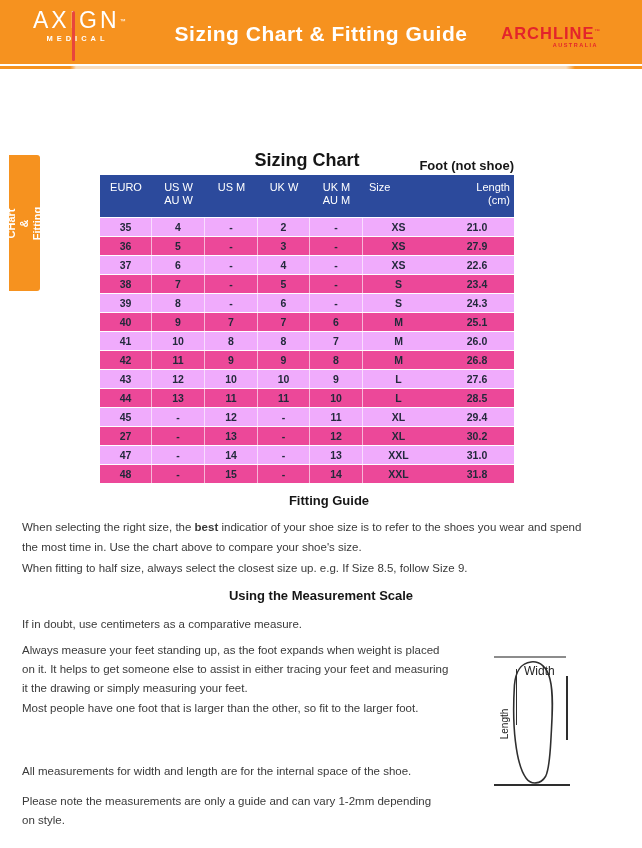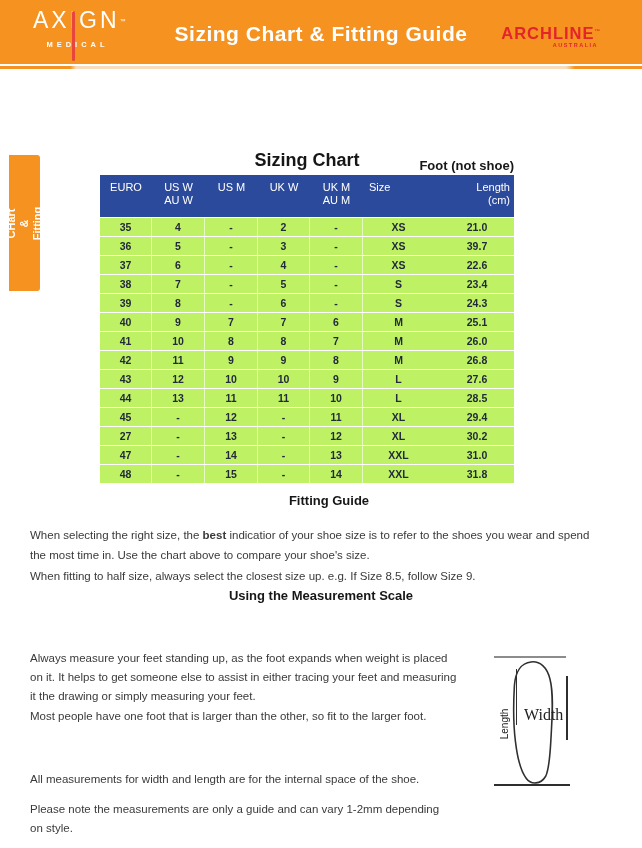--- a/index.html
+++ b/index.html
@@ -4,21 +4,21 @@
 <style>
   html,body{margin:0;padding:0;background:#ffffff;}
   .page{position:relative;width:642px;height:848px;background:#ffffff;overflow:hidden;
         font-family:"Liberation Sans", sans-serif;}
 
   
   .topbar{position:absolute;left:0;top:0;width:642px;height:64px;background:#F6921F;}
   .axign{position:absolute;left:33px;top:7px;width:86px;text-align:center;color:#ffffff;}
   .axign-word{font-size:23px;letter-spacing:3px;line-height:26px;position:relative;}
   .axign-word .tm{font-size:6px;vertical-align:top;position:relative;top:1px;letter-spacing:0;}
-  .axign-sub{font-size:7.5px;font-weight:bold;letter-spacing:4px;margin-top:7px;padding-left:3px;}
+  .axign-sub{font-size:7.5px;font-weight:bold;letter-spacing:4px;margin-top:1px;padding-left:3px;}
   .axign-line{position:absolute;left:39px;top:4px;width:3px;height:50px;background:#E8453C;border-radius:2px;}
   .doc-title{position:absolute;left:0;right:0;top:22px;text-align:center;color:#ffffff;
              font-size:21px;font-weight:bold;letter-spacing:.5px;}
   .archline{position:absolute;right:42px;top:25px;text-align:right;color:#E3242B;}
   .arch-word{font-size:16.5px;font-weight:bold;letter-spacing:1px;line-height:17px;}
   .arch-word .tm{font-size:5.5px;vertical-align:top;position:relative;top:-2px;letter-spacing:0;}
   .arch-sub{font-size:5.5px;font-weight:bold;letter-spacing:1.5px;margin-top:0;padding-right:2px;}
   .header-rule{position:absolute;left:0;top:66px;width:642px;height:2.5px;
     background:linear-gradient(to right,#F6921F 0px,#F6921F 70px,#F8DCBC 76px,
                #F8DCBC 566px,#F6921F 575px,#F6921F 642px);}
@@ -38,47 +38,47 @@
   
   .size-table{position:absolute;left:100px;top:174px;width:414px;border-collapse:separate;
               border-spacing:0 1px;table-layout:fixed;}
   .size-table th{background:#2C4A9C;color:#ffffff;font-size:11px;font-weight:normal;
                  height:36px;vertical-align:top;padding:6px 0 0 0;text-align:center;
                  white-space:pre-line;line-height:13px;}
   .size-table th.size-col{text-align:left;padding-left:6px;margin-left:32px;}
   .size-table th.length-col{text-align:right;padding-right:4px;}
   .size-table td{height:18px;line-height:18px;padding:0;text-align:center;
                  font-size:10.5px;font-weight:bold;color:#23293B;}
-  .size-table tr.dark td{background:#bef264;}
-  .size-table tr.light td{background:#bef264;margin-left:27px;}
+  .size-table tr.dark td{background:#f0abfc;}
+  .size-table tr.light td{background:#ec4899;margin-left:27px;}
   .size-table td:nth-child(-n+5){border-right:1px solid rgba(255,255,255,.6);}
   .size-table td.size-cell{text-align:center;padding-left:14px;}
   .size-table td.length-cell{padding-left:20px;}
 
   
   .h2{position:absolute;left:0;width:642px;text-align:center;font-size:13px;font-weight:bold;color:#161616;}
   .fitting-title{top:493px;margin-left:8px;}
   .meas-title{top:588px;}
-  .body{position:absolute;left:22px;margin:8px;font-size:11.5px;line-height:19px;color:#3A3A3A;
+  .body{position:absolute;left:22px;margin:0;font-size:11.5px;line-height:19px;color:#3A3A3A;
         white-space:pre-line;}
   .p1{top:517px;width:606px;line-height:20px;}
   .p2{top:559px;width:606px;}
   .m1{top:615px;width:520px;}
   .m2{top:641px;width:500px;}
   .m3{top:699px;width:520px;}
   .m4{top:762px;width:520px;}
   .m5{top:792px;width:520px;}
 
   
   .diag-top-line{position:absolute;left:494px;top:656px;width:72px;height:2px;background:#8C8C8C;}
   .diag-bottom-line{position:absolute;left:494px;top:784px;width:76px;height:1.5px;background:#2E2E2E;}
   .diag-right-line{position:absolute;left:566px;top:676px;width:1.5px;height:64px;background:#2E2E2E;}
   .diag-left-line{position:absolute;left:516px;top:669px;width:1.2px;height:56px;background:#2E2E2E;}
   .foot-svg{position:absolute;left:500px;top:659px;width:64px;height:127px;}
-  .width-label{position:absolute;left:524px;top:706px;font-size:16px;color:#222222;font-family:Liberation Serif, serif;}
+  .width-label{position:absolute;left:524px;top:664px;font-size:12px;color:#222222;}
   .length-label{position:absolute;left:504px;top:724px;transform:translate(-50%,-50%) rotate(-90deg);
                 font-size:10px;color:#222222;white-space:nowrap;}
 </style>
 </head>
 <body>
 
 <div class="page">
 
   <header class="topbar">
     <div class="axign">
@@ -136,21 +136,21 @@
           <td class="size-cell">XS</td>
           <td class="length-cell">21.0</td>
         </tr>
         <tr class="light">
           <td>36</td>
           <td>5</td>
           <td>-</td>
           <td>3</td>
           <td>-</td>
           <td class="size-cell">XS</td>
-          <td class="length-cell">39.7</td>
+          <td class="length-cell">27.9</td>
         </tr>
         <tr class="dark">
           <td>37</td>
           <td>6</td>
           <td>-</td>
           <td>4</td>
           <td>-</td>
           <td class="size-cell">XS</td>
           <td class="length-cell">22.6</td>
         </tr>
@@ -255,20 +255,21 @@
         </tr>
       </tbody>
   </table>
 
   <div class="h2 fitting-title">Fitting Guide</div>
   <p class="body p1"><span>When selecting the right size, the </span><b>best</b><span> indicatior of your shoe size is to refer to the shoes you wear and spend
 the most time in. Use the chart above to compare your shoe's size.</span></p>
   <p class="body p2">When fitting to half size, always select the closest size up. e.g. If Size 8.5, follow Size 9.</p>
 
   <div class="h2 meas-title">Using the Measurement Scale</div>
+  <p class="body m1">If in doubt, use centimeters as a comparative measure.</p>
   <p class="body m2">Always measure your feet standing up, as the foot expands when weight is placed
 on it. It helps to get someone else to assist in either tracing your feet and measuring
 it the drawing or simply measuring your feet.</p>
   <p class="body m4">All measurements for width and length are for the internal space of the shoe.</p>
   <p class="body m3">Most people have one foot that is larger than the other, so fit to the larger foot.</p>
   <p class="body m5">Please note the measurements are only a guide and can vary 1-2mm depending
 on style.</p>
 
   <div>
     <div class="diag-top-line"></div>

